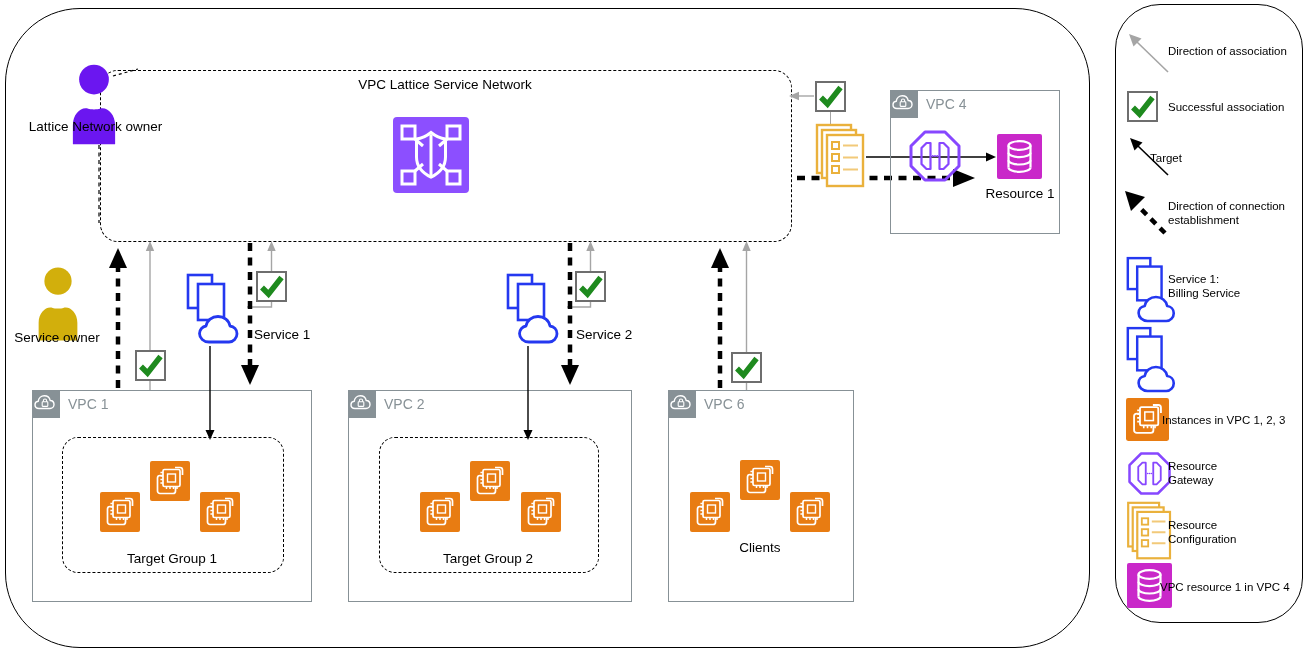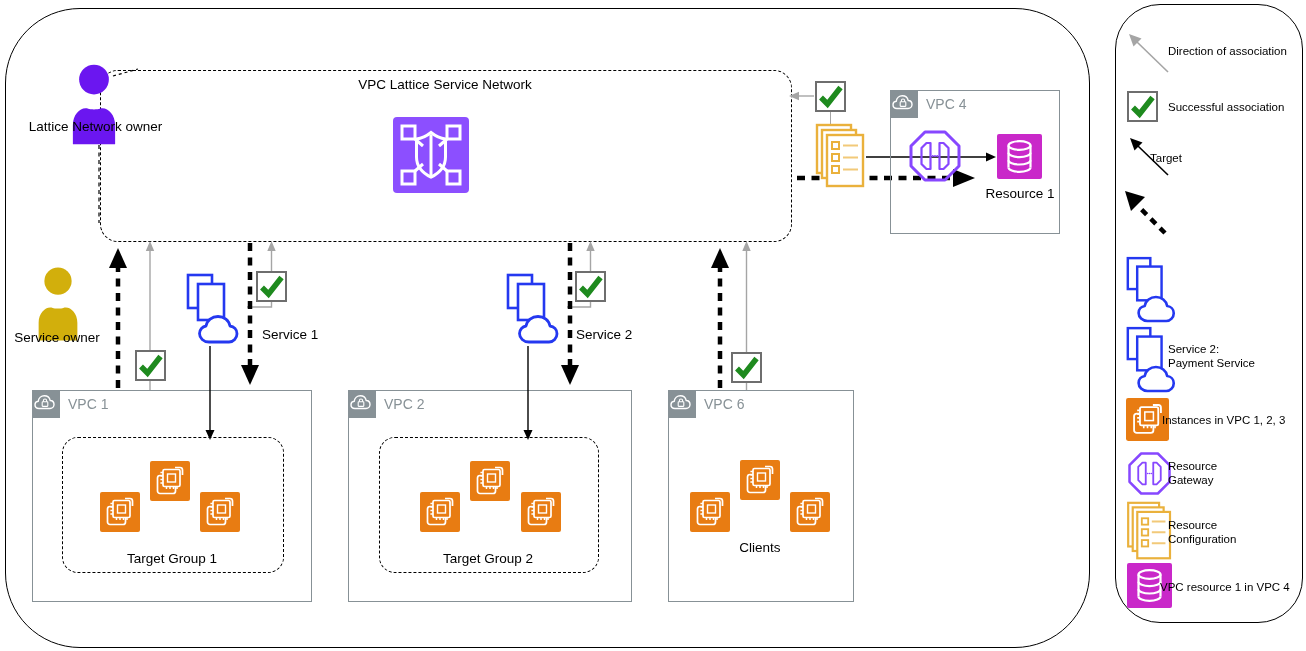--- a/index.html
+++ b/index.html
@@ -231,21 +231,21 @@
     <polygon points="7,94 2.5,84 11.5,84" fill="#000"></polygon>
   </svg>
   <svg class="abs" style="left:866px;top:150px" width="134" height="14">
     <line x1="0" y1="7" x2="122" y2="7" stroke="#000" stroke-width="1.4"></line>
     <polygon points="130,7 120,2.5 120,11.5" fill="#000"></polygon>
   </svg>
 
   <svg class="abs" style="left:185px;top:272px" width="64" height="74">
       <use href="#sym-service"></use>
     </svg>
-  <div class="lbl" style="left:262px;top:327px">Service 1</div>
+  <div class="lbl" style="left:254px;top:327px">Service 1</div>
   <svg class="abs" style="left:505px;top:272px" width="64" height="74">
       <use href="#sym-service"></use>
     </svg>
   <div class="lbl" style="left:576px;top:327px">Service 2</div>
 
   <svg class="abs" style="left:135px;top:350px" width="31" height="31">
       <use href="#sym-check"></use>
     </svg>
   <svg class="abs" style="left:256px;top:271px" width="31" height="31">
       <use href="#sym-check"></use>
@@ -291,30 +291,32 @@
   <svg class="abs" style="left:1126px;top:135px" width="46" height="44">
     <line x1="42" y1="40" x2="12" y2="11" stroke="#000" stroke-width="1.6"></line>
     <polygon points="4,3 16.5,7.5 8.5,15.5" fill="#000"></polygon>
   </svg>
   <div class="legend-txt" style="left:1150px;top:151px;width:104px">Target</div>
 
   <svg class="abs" style="left:1121px;top:187px" width="52" height="50">
     <line x1="44" y1="46" x2="17" y2="19" stroke="#000" stroke-width="4.5" stroke-dasharray="7 6"></line>
     <polygon points="4,4 24,10 10,24" fill="#000"></polygon>
   </svg>
+  <div class="legend-txt" style="left:1168px;top:199px;width:132px">Direction of connection
+establishment</div>
 
   <svg class="abs" style="left:1125px;top:255px" width="60" height="70">
       <use href="#sym-service"></use>
     </svg>
+  <div class="legend-txt" style="left:1168px;top:272px;width:132px">Service 1:
+Billing Service</div>
 
   <svg class="abs" style="left:1125px;top:325px" width="60" height="70">
       <use href="#sym-service"></use>
     </svg>
-  <div class="legend-txt" style="left:1168px;top:342px;width:132px">Service 2:
-Payment Service</div>
 
   <svg class="abs" style="left:1126px;top:398px" width="43" height="43">
       <use href="#sym-instance"></use>
     </svg>
   <div class="legend-txt" style="left:1162px;top:413px;width:142px">Instances in VPC 1, 2, 3</div>
 
   <svg class="abs" style="left:1127px;top:451px" width="45" height="45">
       <use href="#sym-gateway"></use>
     </svg>
   <div class="legend-txt" style="left:1168px;top:459px;width:132px">Resource

